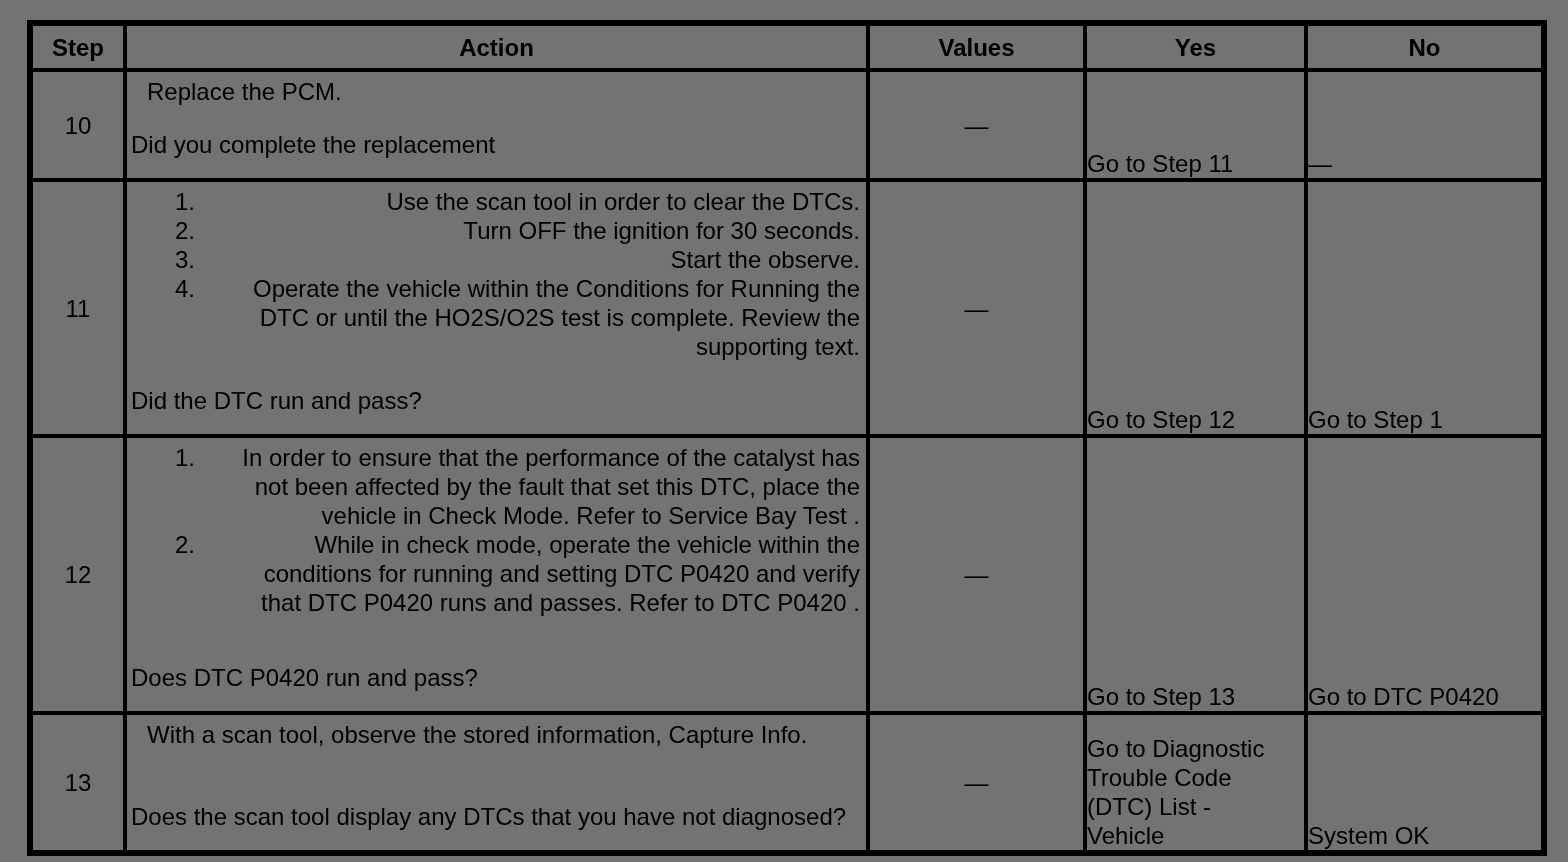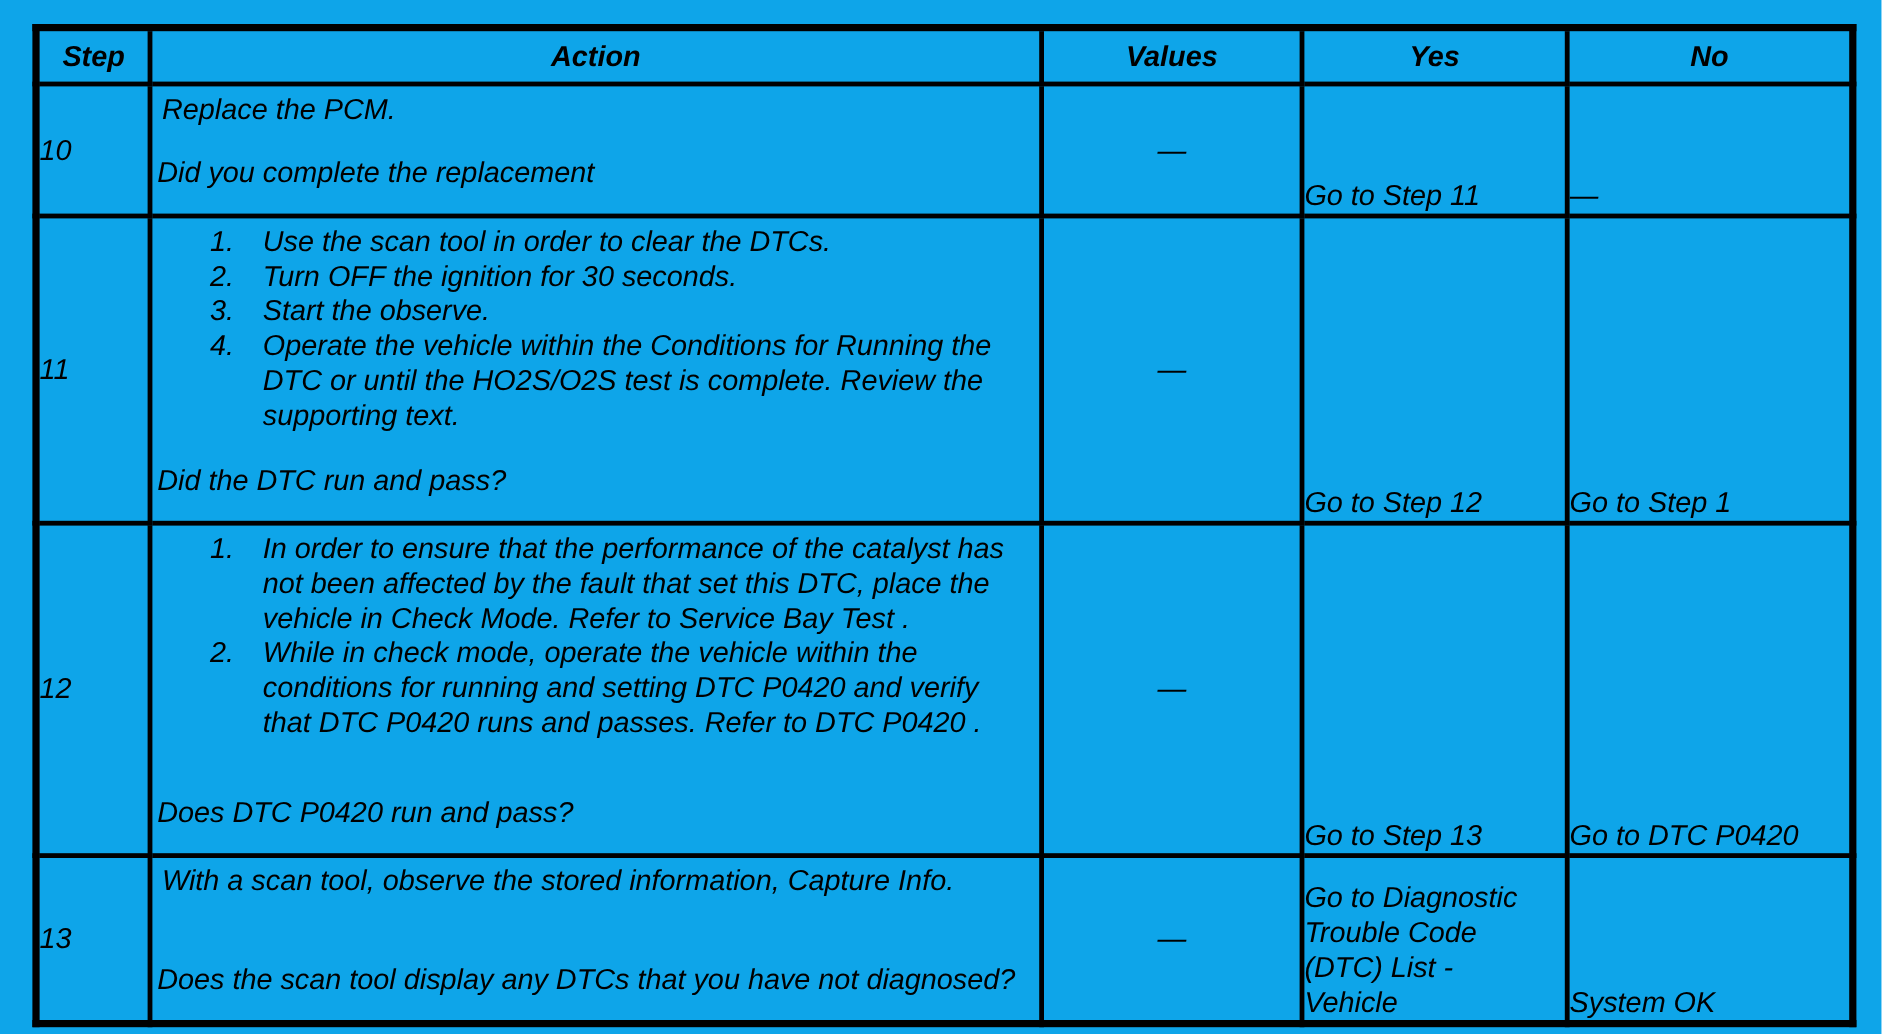--- a/index.html
+++ b/index.html
@@ -8,23 +8,22 @@
     background: #ffffff;
     width: 1568px;
     height: 862px;
     font-family: "Liberation Sans", sans-serif;
     color: #000000;
   }
   .page {
     position: relative;
     width: 1568px;
     height: 862px;
-    background: #0ea5e9;
+    background: #737373;
     overflow: hidden;
-    font-style: italic;
   }
   table.diag {
     position: absolute;
     left: 27px;
     top: 20px;
     width: 1514px;
     border-collapse: collapse;
     table-layout: fixed;
     border: 6px solid #000;
   }
@@ -36,29 +35,30 @@
     padding: 0;
     overflow: hidden;
   }
   table.diag th {
     font-weight: bold;
     text-align: center;
     vertical-align: middle;
     height: 42px;
   }
   td.step {
+    text-align: center;
     vertical-align: middle;
   }
   td.action {
     vertical-align: top;
     position: relative;
     text-align: left;
   }
   td.action .intro {
-    padding: 5px 4px 0 8px;
+    padding: 5px 4px 0 20px;
   }
   td.action .question {
     position: absolute;
     left: 4px;
     right: 4px;
     bottom: 19px;
   }
   ol.steps {
     list-style: none;
     margin: 5px 0 0 0;
@@ -68,21 +68,22 @@
     display: flex;
     align-items: flex-start;
   }
   ol.steps .num {
     flex: none;
     margin-left: 48px;
     width: 44px;
   }
   ol.steps .txt {
     flex: 1 1 auto;
-    padding-right: 20px;
+    padding-right: 6px;
+    text-align: right;
   }
   td.values {
     text-align: center;
     vertical-align: middle;
   }
   td.yes, td.no {
     vertical-align: bottom;
     padding: 0 4px 7px 4px;
     white-space: pre-line;
   }

